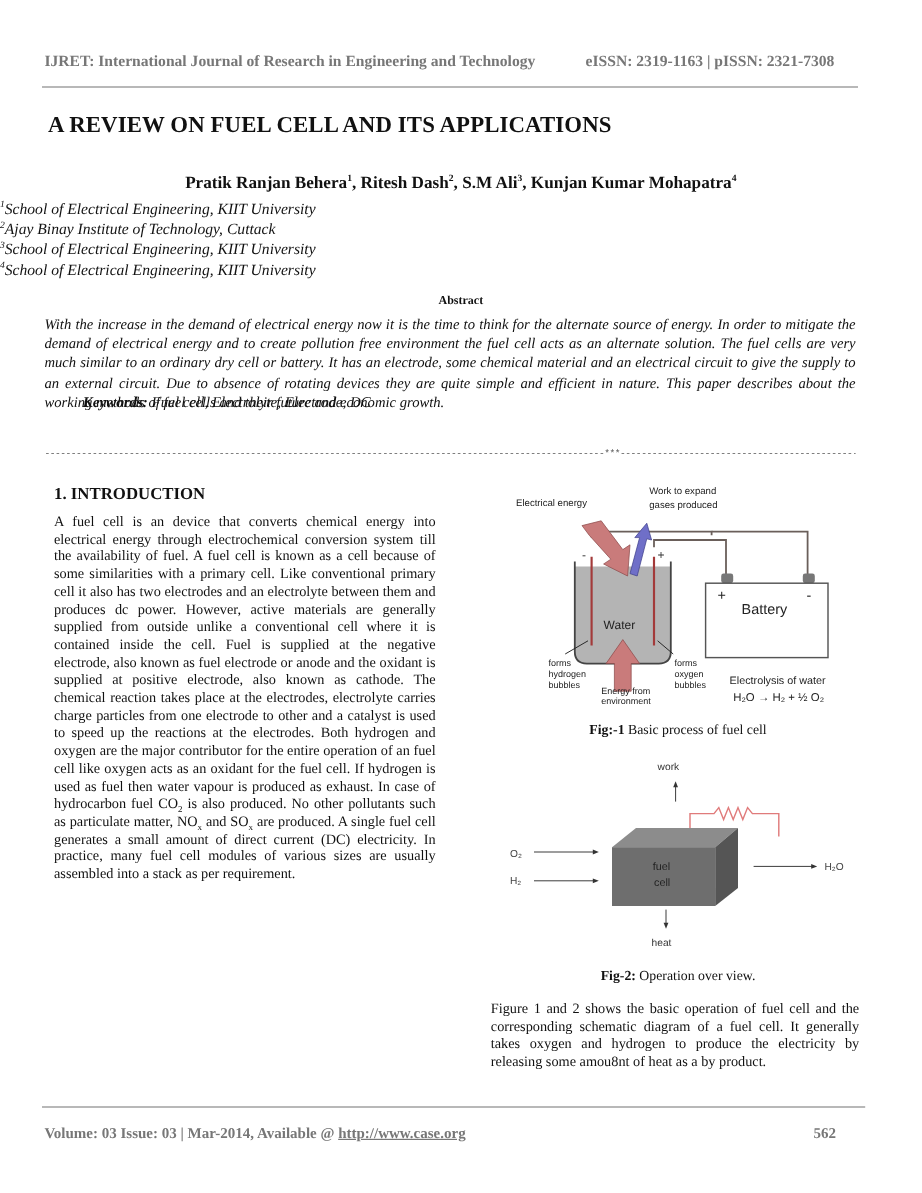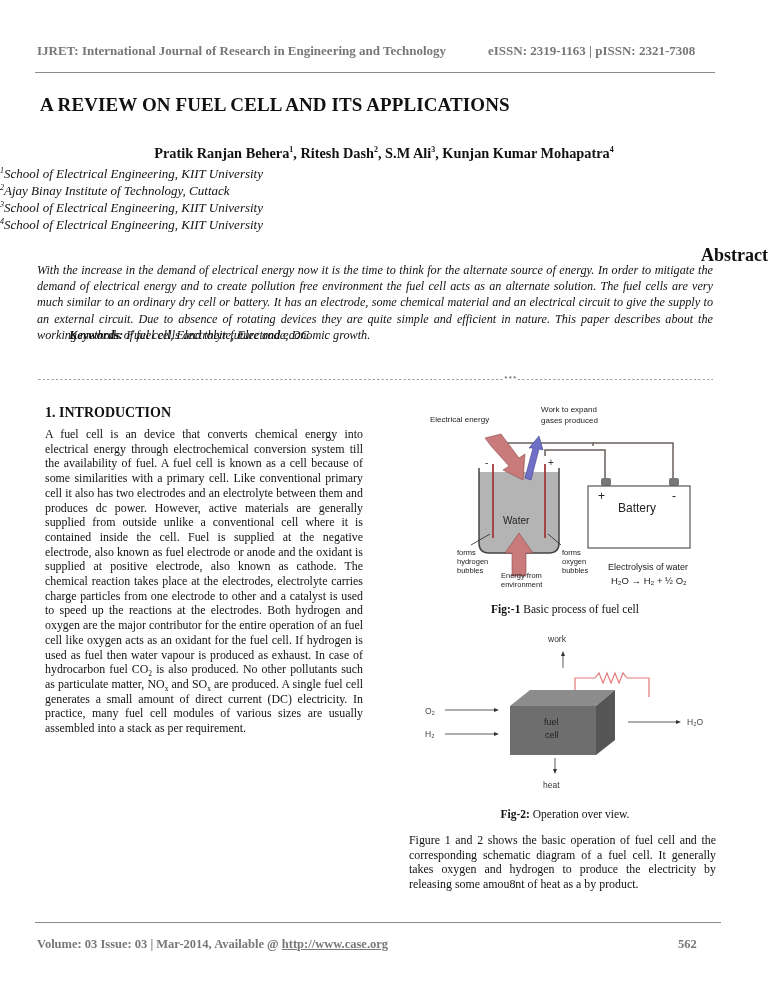--- a/index.html
+++ b/index.html
@@ -7,21 +7,21 @@
          font-family: "Liberation Serif", "DejaVu Serif", serif; color: #111; }
   .abs { position: absolute; }
   .hdr { top: 43px; font-size: 13px; font-weight: bold; color: #777; white-space: nowrap; }
   .hdr-left { left: 37px; }
   .hdr-right { left: 488px; }
   .rule { left: 35px; width: 680px; height: 1px; background: #8a8a8a; }
   .title { top: 94px; left: 0; width: 768px; text-align: left; font-size: 19px; font-weight: bold; letter-spacing: 0.1px; margin-left: 40px; }
   .authors { top: 145px; left: 0; width: 768px; text-align: center; font-size: 14.3px; font-weight: bold; }
   .authors sup, .aff sup { font-size: 8px; vertical-align: super; line-height: 0; }
   .affs { top: 165px; left: 0; width: 768px; text-align: left; font-size: 13px; font-style: italic; line-height: 17px; }
-  .abs-title { top: 245px; left: 0; width: 768px; text-align: right; font-size: 18px; font-weight: bold; }
+  .abs-title { top: 245px; left: 0; width: 768px; text-align: center; font-size: 10px; font-weight: bold; }
   .abs-text { top: 262px; left: 37px; width: 676px; font-size: 12.2px; font-style: italic; line-height: 16.2px; text-align: justify; }
   .keywords { top: 328px; left: 37px; font-size: 12.5px; font-style: italic; margin-left: 32px; }
   .keywords b { font-weight: bold; }
   .sep { top: 374px; left: 37px; width: 676px; font-family: "Liberation Mono", monospace; font-size: 8px; color: #555; white-space: nowrap; overflow: hidden; letter-spacing: -0.4px; }
   .sec-head { top: 405px; left: 45px; font-size: 14px; font-weight: bold; }
   .intro { top: 427px; left: 45px; width: 318px; font-size: 11.9px; line-height: 14.7px; text-align: justify; }
   .intro sub { font-size: 7.5px; line-height: 0; }
   .fig { position: absolute; }
   .cap { font-size: 11.5px; text-align: center; position: absolute; }
   .cap b { font-weight: bold; }

